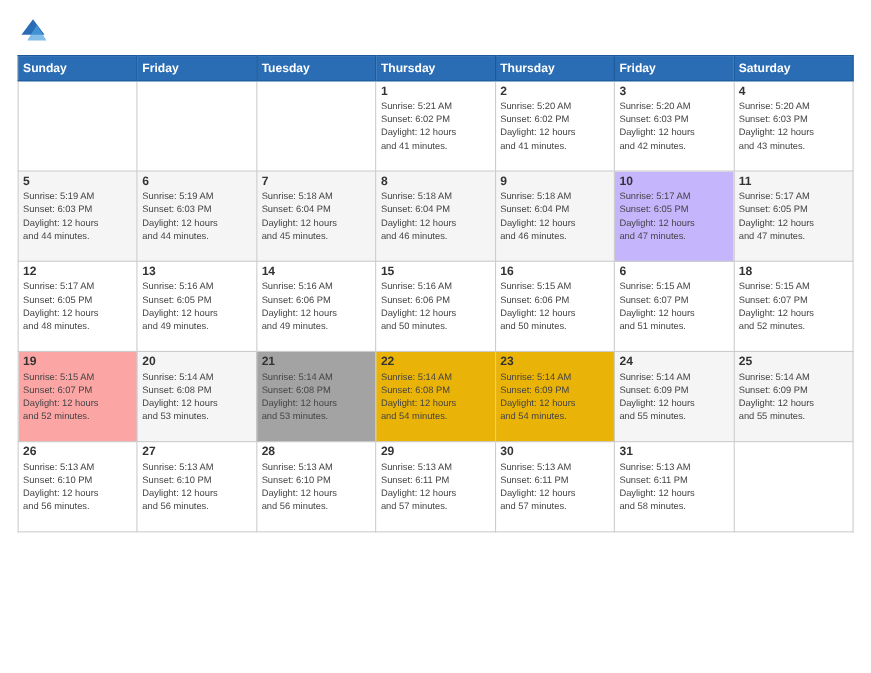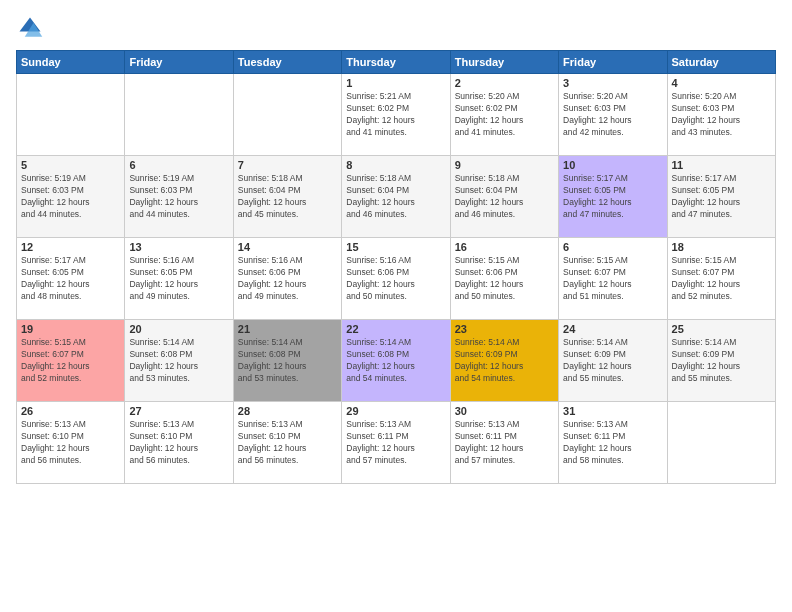--- a/index.html
+++ b/index.html
@@ -286,21 +286,21 @@
 Daylight: 12 hours
 and 53 minutes.</div>
           </td>
           <td style="background: #a3a3a3;">
             <span class="day-num">21</span>
             <div class="day-info" style="white-space: pre-line;">Sunrise: 5:14 AM
 Sunset: 6:08 PM
 Daylight: 12 hours
 and 53 minutes.</div>
           </td>
-          <td style="background: #c4b5fd;">
+          <td style="background: #eab308;">
             <span class="day-num">22</span>
             <div class="day-info" style="white-space: pre-line;">Sunrise: 5:14 AM
 Sunset: 6:08 PM
 Daylight: 12 hours
 and 54 minutes.</div>
           </td>
           <td style="background: #eab308;">
             <span class="day-num">23</span>
             <div class="day-info" style="white-space: pre-line;">Sunrise: 5:14 AM
 Sunset: 6:09 PM

